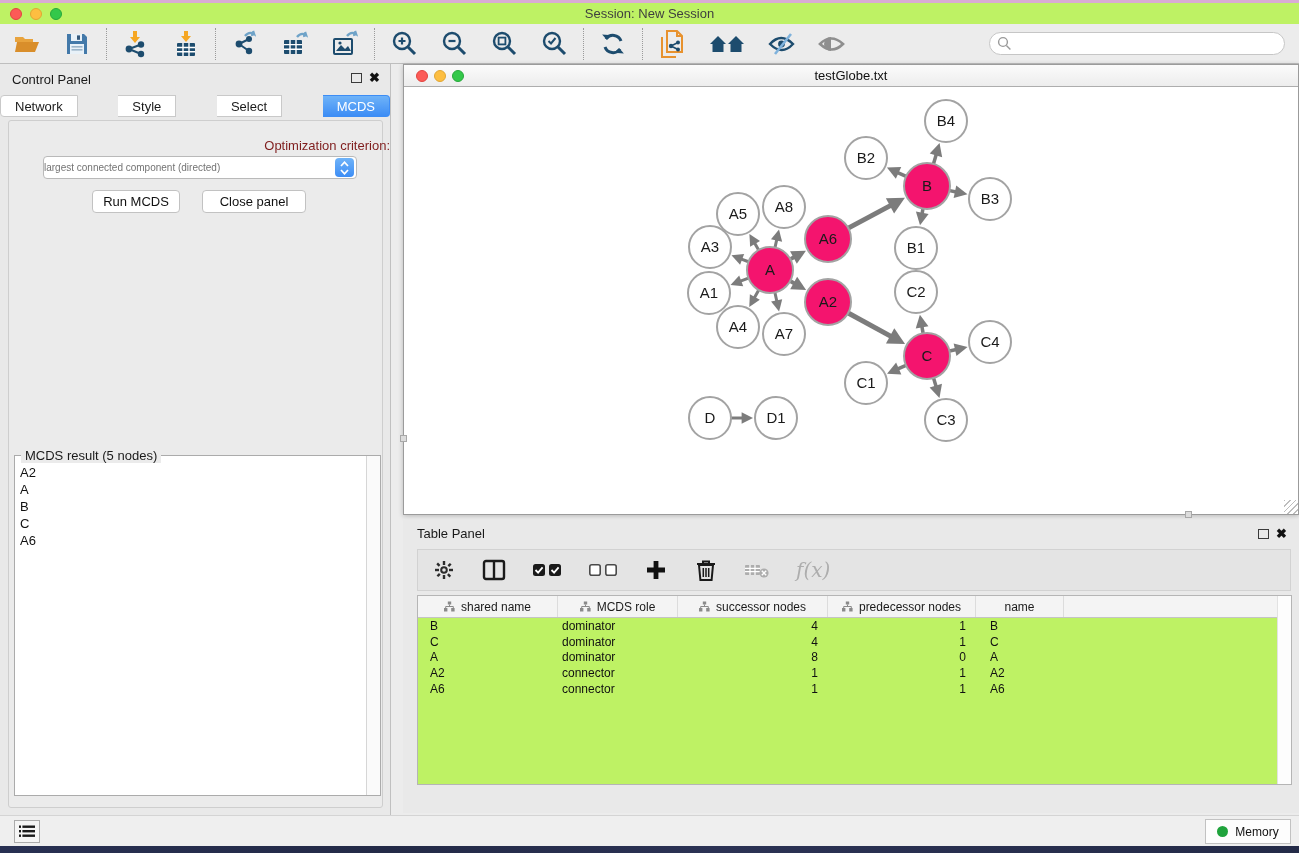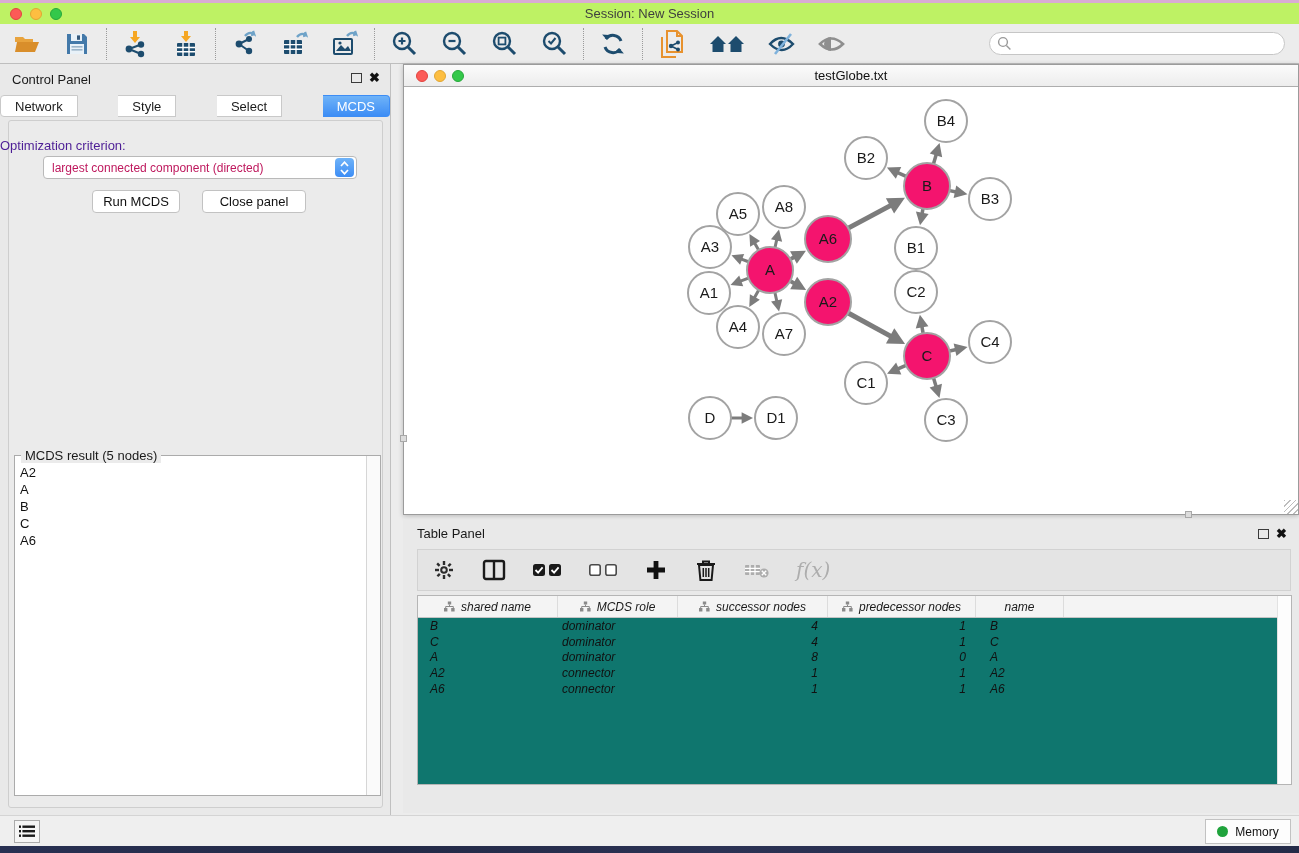--- a/index.html
+++ b/index.html
@@ -43,24 +43,24 @@
   .panel-close { position:absolute; top:6px; font-size:13px; font-weight:bold; color:#111; cursor:pointer; }
   #cp-float { right:28px; } #cp-close { right:10px; }
   #cp-tabs { position:absolute; left:0; top:31px; width:100%; display:flex; justify-content:space-between; }
   .seg-tab { height:22px; padding:0 14px; background:#FFFFFF; border:1px solid #C9C9C9; border-left:none;
     font-size:13px; color:#1A1A1A; display:flex; align-items:center; cursor:pointer; }
   .seg-tab.first { border-left:1px solid #C9C9C9; border-radius:4px 0 0 4px; }
   .seg-tab.last { border-radius:0 4px 4px 0; }
   .seg-tab.selected { background:linear-gradient(#6FB3F8,#3D8DF5); border-color:#3D8DF5; color:#FFFFFF; }
   #cp-inset { position:absolute; left:8px; top:56px; width:375px; height:688px;
     background:#EBEBEB; border:1px solid #CECECE; border-radius:3px; }
-  #opt-label { position:absolute; left:0; top:74px; width:100%; text-align:left; font-size:13px; color:#4c1d95; }
+  #opt-label { position:absolute; left:0; top:74px; width:100%; text-align:right; font-size:13px; color:#7f1d1d; }
   #opt-select { position:absolute; left:43px; top:92px; width:314px; height:23px; background:#FFFFFF;
     border:1px solid #B9B9B9; border-radius:4px; display:flex; align-items:center; cursor:pointer; }
-  #opt-select .val { flex:1; font-size:12px; padding-left:8px; color:#be185d; white-space:nowrap; }
+  #opt-select .val { flex:1; font-size:10px; color:#737373; white-space:nowrap; }
   #opt-stepper { width:19px; height:19px; margin-right:2px; border-radius:4px;
     background:linear-gradient(#6FB3F8,#3D8DF5); display:flex; flex-direction:column;
     align-items:center; justify-content:center; color:#fff; }
   #opt-stepper svg { display:block; }
   .cp-btn { position:absolute; top:126px; height:23px; background:#FFFFFF; border:1px solid #C2C2C2;
     border-radius:4px; font-size:13px; color:#111; display:flex; align-items:center; justify-content:center; cursor:pointer; }
   #run-btn { left:92px; width:88px; }
   #close-btn { left:202px; width:104px; }
   #result-box { position:absolute; left:14px; top:391px; width:367px; height:341px;
     border:1px solid #ABABAB; background:#FFFFFF; }
@@ -85,22 +85,22 @@
 
   
   #table-panel { left:403px; top:520px; width:896px; height:293px; background:#E9E9E9; }
   #tp-title { position:absolute; left:14px; top:6px; font-size:13px; color:#1A1A1A; }
   #tp-float { right:30px; } #tp-close { right:12px; }
   #tp-toolbar { position:absolute; left:14px; top:29px; width:874px; height:42px;
     background:#E4E4E4; border:1px solid #D2D2D2; display:flex; align-items:center; gap:26px; padding-left:14px; }
   .tp-btn { display:flex; align-items:center; justify-content:center; min-width:24px; height:26px; cursor:pointer; }
   .tp-btn.disabled { cursor:default; }
   #fx-label { font-family:"DejaVu Serif", serif; font-style:italic; font-size:20px; color:#ADADAD; }
-  #tp-table { position:absolute; left:14px; top:75px; width:875px; height:190px; background:#0f766e;
-    border:1px solid #B5B5B5; overflow:hidden;font-style:italic; }
+  #tp-table { position:absolute; left:14px; top:75px; width:875px; height:190px; background:#bef264;
+    border:1px solid #B5B5B5; overflow:hidden; }
   #tp-head { display:flex; height:22px; background:#F4F4F4; border-bottom:1px solid #C4C4C4; }
   .th { display:flex; align-items:center; justify-content:center; gap:6px; font-size:12px; color:#1A1A1A;
     border-right:1px solid #DCDCDC; height:100%; cursor:pointer; }
   .th .icon { display:flex; }
   .tr { display:flex; height:15.7px; align-items:center; cursor:pointer; }
   .td { font-size:12px; color:#111; height:100%; display:flex; align-items:center; }
   .td.a-left { justify-content:flex-start; }
   .td.a-right { justify-content:flex-end; }
   #tp-scroll { position:absolute; right:0; top:0; width:14px; height:100%; border-left:1px solid #E2E2E2; background:#FDFDFD; }
   #tp-tabs { position:absolute; left:0; top:269px; width:100%; display:flex; justify-content:center; }

